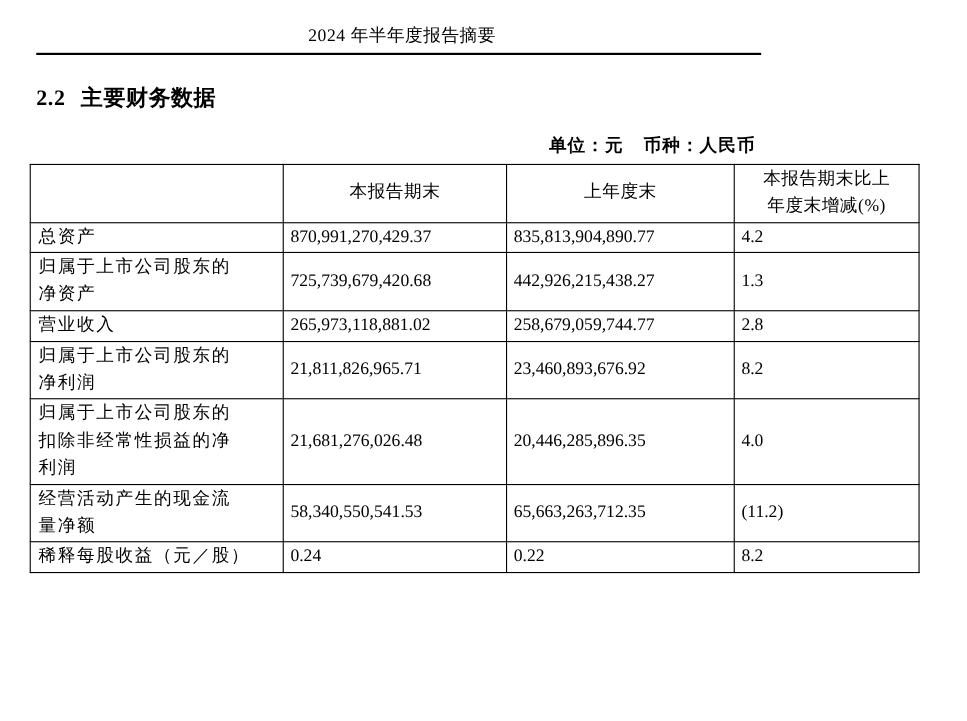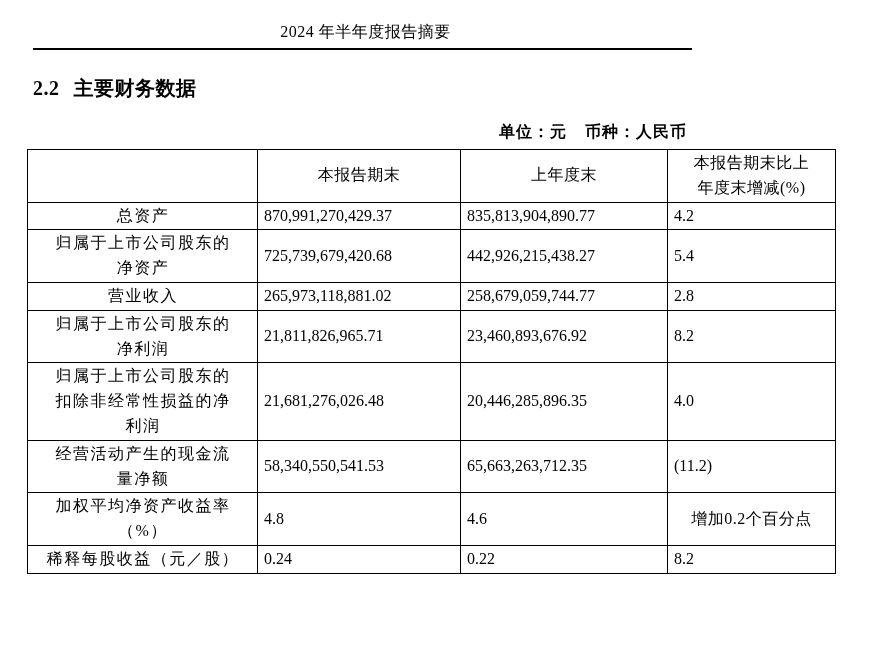--- a/index.html
+++ b/index.html
@@ -59,21 +59,21 @@
     line-height: 1.55;
     padding: 1px 6px;
     overflow: hidden;
   }
   .fin-table tr.rh-head  td { height: 48px; }
   .fin-table tr.rh-1line td { height: 25px; }
   .fin-table tr.rh-2line td { height: 52px; }
   .fin-table tr.rh-3line td { height: 76px; }
 
   .fin-table td.lbl {
-    text-align: center;
+    text-align: left;
     white-space: pre-line;
     letter-spacing: 1.5px;
     padding-left: 7px;
     margin-left: 48px;
   }
   .fin-table td.num {
     text-align: left;
     padding-right: 10px;
     font-variant-numeric: lining-nums;
   }
@@ -121,21 +121,21 @@
         <td class="lbl">总资产</td>
         <td class="num">870,991,270,429.37</td>
         <td class="num">835,813,904,890.77</td>
         <td class="num">4.2</td>
       </tr>
       <tr class="rh-2line">
         <td class="lbl">归属于上市公司股东的
 净资产</td>
         <td class="num">725,739,679,420.68</td>
         <td class="num">442,926,215,438.27</td>
-        <td class="num">5.4</td>
+        <td class="num">1.3</td>
       </tr>
       <tr class="rh-1line">
         <td class="lbl">营业收入</td>
         <td class="num">265,973,118,881.02</td>
         <td class="num">258,679,059,744.77</td>
         <td class="num">2.8</td>
       </tr>
       <tr class="rh-2line">
         <td class="lbl">归属于上市公司股东的
 净利润</td>
@@ -151,27 +151,20 @@
         <td class="num">20,446,285,896.35</td>
         <td class="num">4.0</td>
       </tr>
       <tr class="rh-2line">
         <td class="lbl">经营活动产生的现金流
 量净额</td>
         <td class="num">58,340,550,541.53</td>
         <td class="num">65,663,263,712.35</td>
         <td class="num">(11.2)</td>
       </tr>
-      <tr class="rh-2line">
-        <td class="lbl">加权平均净资产收益率
-（%）</td>
-        <td class="num">4.8</td>
-        <td class="num">4.6</td>
-        <td class="ctr">增加0.2个百分点</td>
-      </tr>
       <tr class="rh-1line">
         <td class="lbl">稀释每股收益（元／股）</td>
         <td class="num">0.24</td>
         <td class="num">0.22</td>
         <td class="num">8.2</td>
       </tr>
     </tbody>
   </table>
 
 </div>

